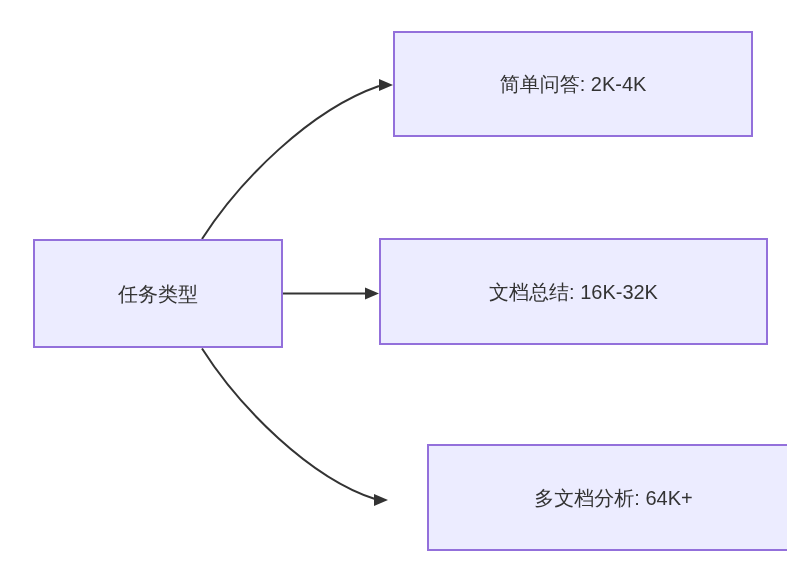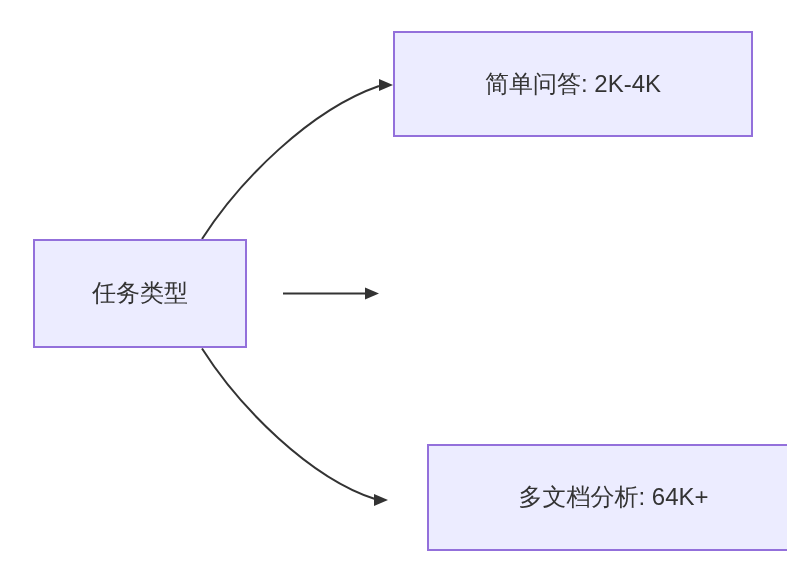--- a/index.html
+++ b/index.html
@@ -37,26 +37,26 @@
     stroke: none;
   }
   .node {
     position: absolute;
     background: var(--node-fill);
     border: 2px solid var(--node-border);
     display: flex;
     align-items: center;
     justify-content: center;
     color: var(--text-color);
-    font-size: 24px;
+    font-size: 20px;
     line-height: 1.2;
     text-align: center;
     white-space: nowrap;
   }
-  .node-root { left: 33px;  top: 239px; width: 214px; height: 109px; }
+  .node-root { left: 33px;  top: 239px; width: 250px; height: 109px; }
   .node-b0   { left: 393px; top: 31px;  width: 360px; height: 106px; }
   .node-b1   { left: 379px; top: 238px; width: 389px; height: 107px; }
   .node-b2   { left: 388px; top: 444px; width: 373px; height: 107px; margin-left: 39px; }
 </style>
 </head>
 <body>
 
 <div class="canvas">
 
   <svg class="edges" width="787" height="572" viewBox="0 0 787 572" aria-hidden="true">
@@ -78,18 +78,21 @@
   </svg>
 
   <div class="node node-root">
     <span>任务类型</span>
   </div>
 
   <div class="node node-b0">
     <span>简单问答: 2K-4K</span>
   </div>
 
+  <div class="node node-b1">
+    <span>文档总结: 16K-32K</span>
+  </div>
 
   <div class="node node-b2">
     <span>多文档分析: 64K+</span>
   </div>
 
 </div>
 
 </body></html>

